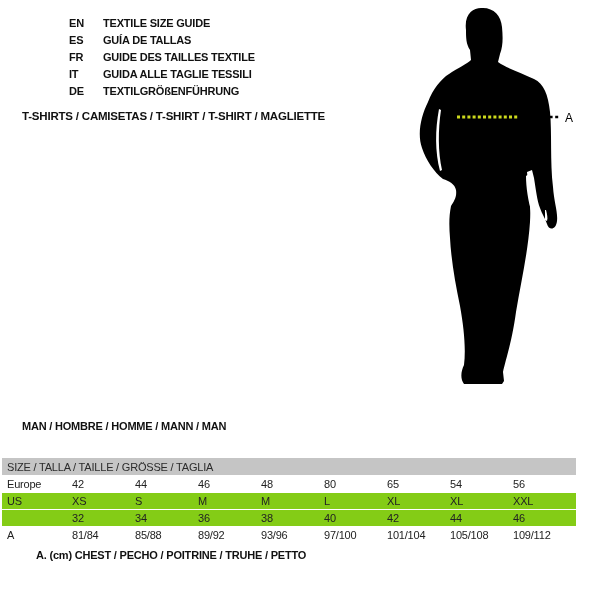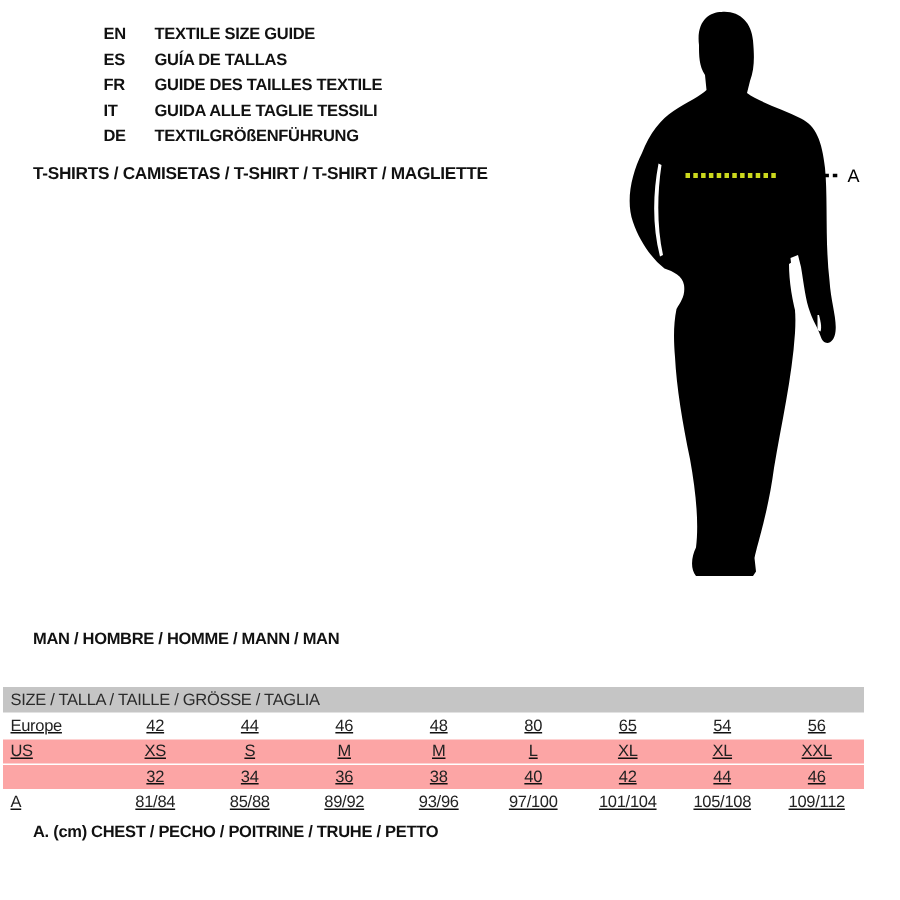--- a/index.html
+++ b/index.html
@@ -15,26 +15,26 @@
   
   .categories{position:absolute;left:22px;top:107px;text-align:right;}
   .category-line{font-size:11.5px;font-weight:bold;letter-spacing:-0.2px;line-height:18px;white-space:nowrap;}
   
   .figure{position:absolute;left:400px;top:0;width:200px;height:420px;}
   
   .section-title{position:absolute;left:22px;top:420px;font-size:11px;font-weight:bold;letter-spacing:-0.2px;}
   
   .size-table{position:absolute;left:2px;top:446px;width:574px;font-size:11px;letter-spacing:-0.2px;margin-top:12px;}
   .t-header{height:17px;background:#c5c5c5;display:flex;align-items:center;padding-left:5px;color:#2b2b2b;}
-  .t-row{display:grid;grid-template-columns:70px repeat(8,1fr);height:16px;align-items:center;margin-top:1px;background:#fff;text-decoration:underline;}
-  .t-row.shaded{background:#fca5a5;}
+  .t-row{display:grid;grid-template-columns:70px repeat(8,1fr);height:16px;align-items:center;margin-top:1px;background:#fff;}
+  .t-row.shaded{background:#84cc16;}
   .t-label{padding-left:5px;text-align:left;color:#222;}
-  .t-cell{text-align:center;color:#222;}
+  .t-cell{color:#222;}
   
-  .footnote{position:absolute;left:22px;top:549px;font-size:11px;font-weight:bold;letter-spacing:-0.2px;}
+  .footnote{position:absolute;left:36px;top:549px;font-size:11px;font-weight:bold;letter-spacing:-0.2px;}
 </style>
 </head>
 <body>
 
 <div class="page">
 
   <div class="lang-list">
     <div class="lang-row">
       <span class="lang-code">EN</span>
       <span class="lang-label">TEXTILE SIZE GUIDE</span>

